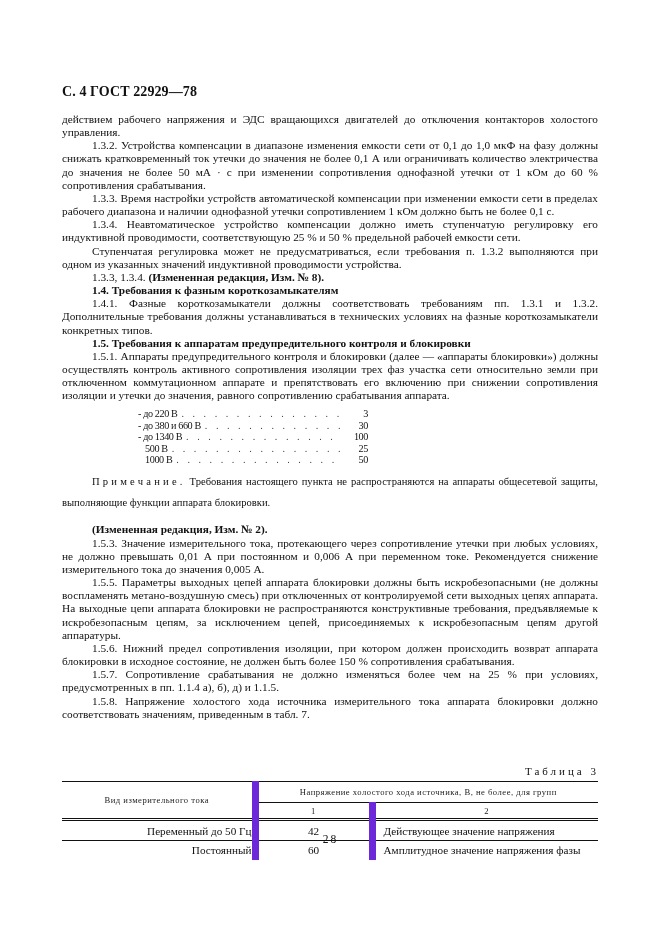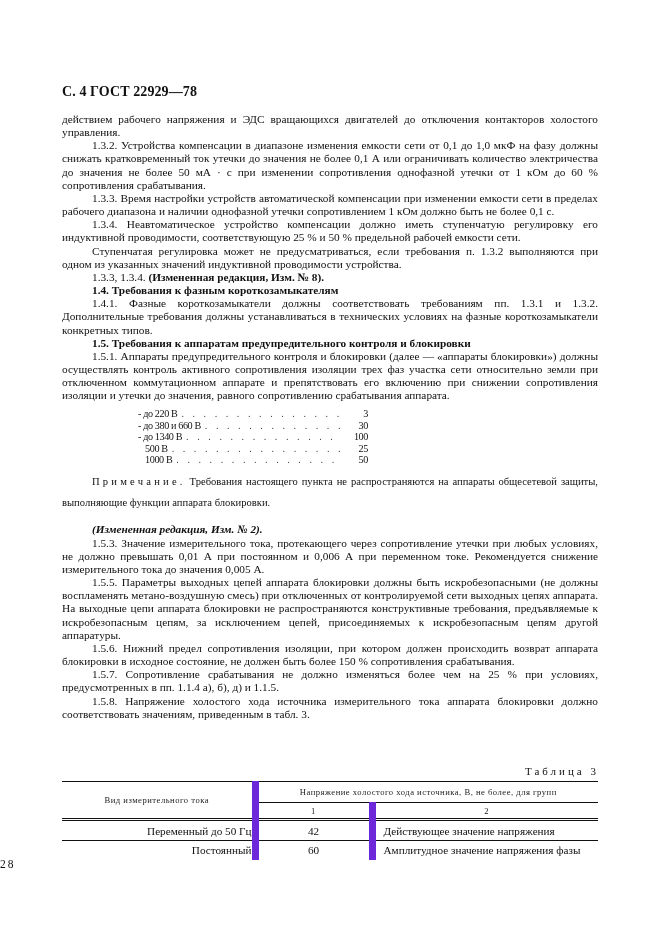--- a/index.html
+++ b/index.html
@@ -29,41 +29,41 @@
     .vrow { display: flex; align-items: baseline; }
     .vrow .vlabel { white-space: nowrap; }
     .vrow .vdots { flex: 1; overflow: hidden; white-space: nowrap; letter-spacing: 3px; margin: 0 4px; color: #333; }
     .vrow .vval { width: 22px; text-align: right; }
     .vrow.sub .vlabel { padding-left: 7px; }
     .note {
       text-indent: 30px; margin-top: 6px !important;
       font-size: 10.6px; line-height: 21px;
     }
     .note .spaced { letter-spacing: 3.2px; }
-    .amend2 { margin-top: 10px !important; font-style: italic; }
+    .amend2 { margin-top: 10px !important; }
     .table-caption {
       position: absolute; right: 62px; top: 765px;
       font-size: 11px; letter-spacing: 3px;
     }
     table.t3 {
       position: absolute; left: 62px; top: 781px; width: 536px;
       border-collapse: collapse; font-size: 11.2px;
     }
     table.t3 td { padding: 0; vertical-align: middle; margin-top: 24px; }
     .th-small { font-size: 8.6px; letter-spacing: 0.5px; text-align: center; color: #222; }
     .b-top { border-top: 1.2px solid #111; }
     .b-right { border-right: 7px solid #6d28d9; }
     .b-bottom { border-bottom: 1px solid #111; }
     .dbl-bottom { border-bottom: 3px double #111; }
     .cell-left { padding-left: 14px !important; text-align: right; }
     .cell-center { text-align: center; }
     .cell-left2 { padding-left: 8px !important; }
     .page-number {
-      position: absolute; left: 0; width: 661px; top: 858px;
-      text-align: left; font-size: 11.5px; letter-spacing: 2px;
+      position: absolute; left: 0; width: 661px; top: 833px;
+      text-align: center; font-size: 11.5px; letter-spacing: 2px;
     }
   </style>
 </head>
 <body>
 
 <div class="page-header">С. 4 ГОСТ 22929—78</div>
 
 <div class="content">
   <p>действием рабочего напряжения и ЭДС вращающихся двигателей до отключения контакторов холостого управления.</p>
   <p class="indent">1.3.2. Устройства компенсации в диапазоне изменения емкости сети от 0,1 до 1,0 мкФ на фазу должны снижать кратковременный ток утечки до значения не более 0,1 А или ограничивать количество электричества до значения не более 50 мА · с при изменении сопротивления однофазной утечки от 1 кОм до 60 % сопротивления срабатывания.</p>
@@ -103,21 +103,21 @@
       <span class="vval">50</span>
     </div>
   </div>
 
   <p class="note"><span class="spaced">Примечание.</span><span> Требования настоящего пункта не распространяются на аппараты общесетевой защиты, выполняющие функции аппарата блокировки.</span></p>
   <p class="heading amend2">(Измененная редакция, Изм. № 2).</p>
   <p class="indent">1.5.3. Значение измерительного тока, протекающего через сопротивление утечки при любых условиях, не должно превышать 0,01 А при постоянном и 0,006 А при переменном токе. Рекомендуется снижение измерительного тока до значения 0,005 А.</p>
   <p class="indent">1.5.5. Параметры выходных цепей аппарата блокировки должны быть искробезопасными (не должны воспламенять метано-воздушную смесь) при отключенных от контролируемой сети выходных цепях аппарата. На выходные цепи аппарата блокировки не распространяются конструктивные требования, предъявляемые к искробезопасным цепям, за исключением цепей, присоединяемых к искробезопасным цепям другой аппаратуры.</p>
   <p class="indent">1.5.6. Нижний предел сопротивления изоляции, при котором должен происходить возврат аппарата блокировки в исходное состояние, не должен быть более 150 % сопротивления срабатывания.</p>
   <p class="indent">1.5.7. Сопротивление срабатывания не должно изменяться более чем на 25 % при условиях, предусмотренных в пп. 1.1.4 а), б), д) и 1.1.5.</p>
-  <p class="indent">1.5.8. Напряжение холостого хода источника измерительного тока аппарата блокировки должно соответствовать значениям, приведенным в табл. 3.</p>
+  <p class="indent">1.5.8. Напряжение холостого хода источника измерительного тока аппарата блокировки должно соответствовать значениям, приведенным в табл. 7.</p>
 </div>
 
 <div class="table-caption">Таблица 3</div>
 
 <table class="t3">
   <colgroup>
     <col style="width:193px">
     <col style="width:117px">
     <col style="width:226px">
   </colgroup>

